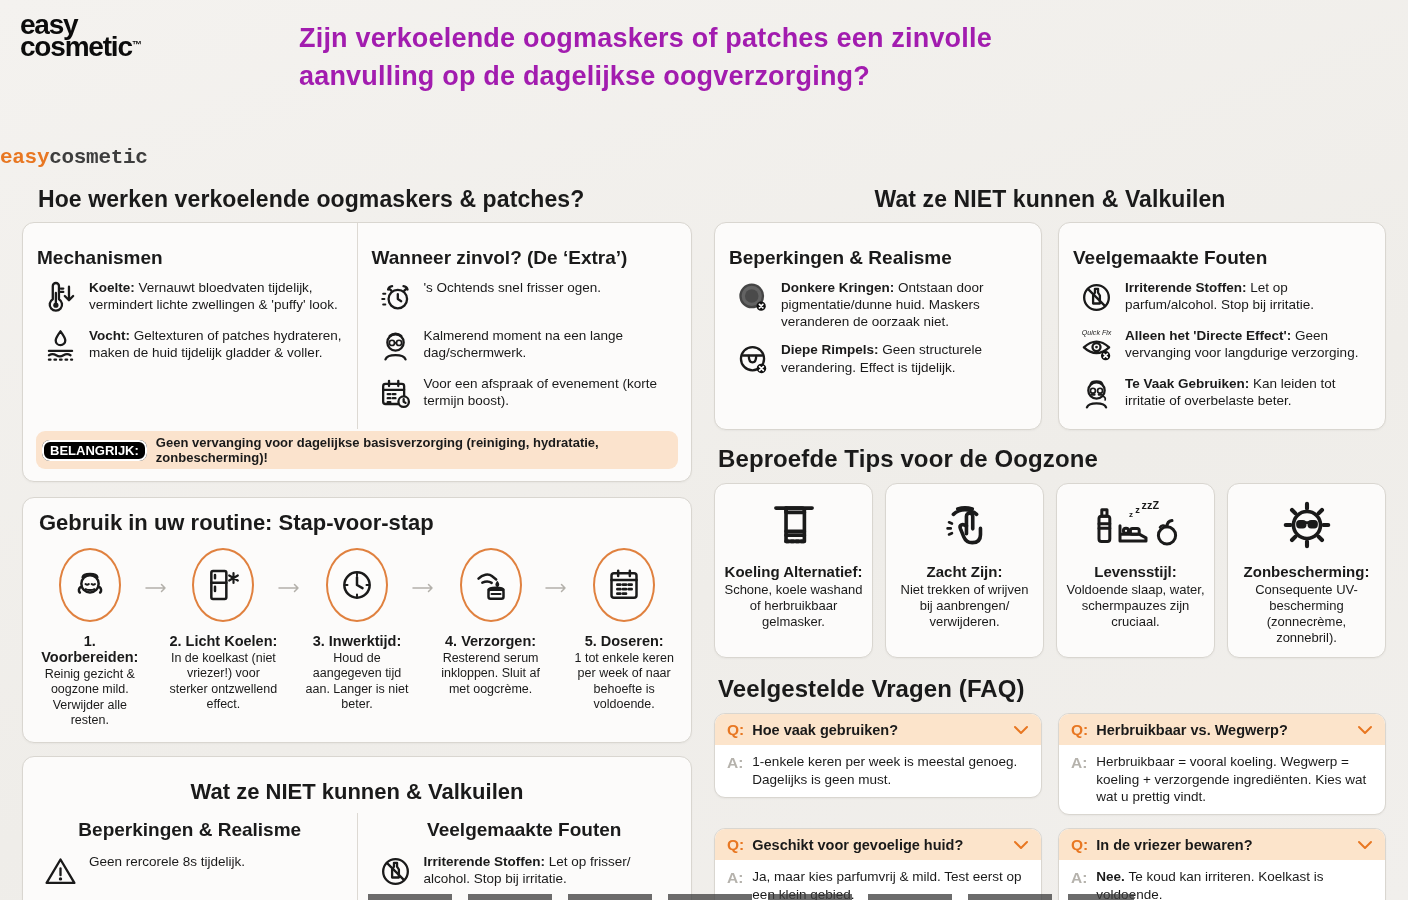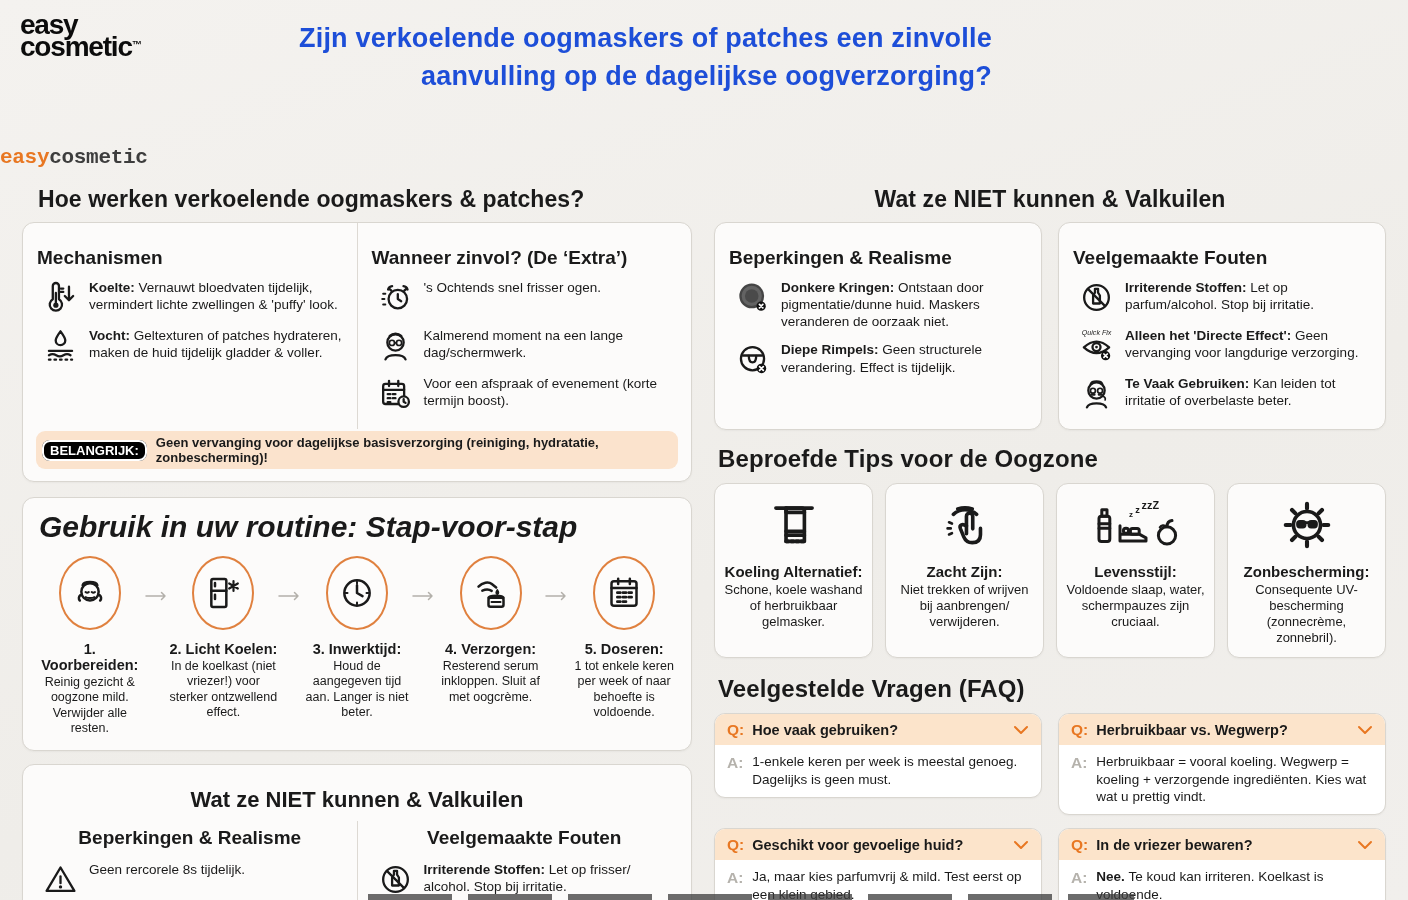--- a/index.html
+++ b/index.html
@@ -9,21 +9,21 @@
     font-family: "Liberation Sans", sans-serif;
     background: linear-gradient(160deg,#f4f2ef 0%,#efede9 60%,#f1efec 100%);
     color:#1a1a1a; position:relative; overflow:hidden;
   }
   b { font-weight:700; }
   
   .brand { position:absolute; top:14px; left:20px; font-weight:700; font-size:28px;
            line-height:.8; letter-spacing:-1.2px; color:#0c0c0c; }
   .brand .tm { font-size:10px; letter-spacing:0; vertical-align:8px; }
   .title { position:absolute; top:20px; left:299px; font-size:27px; font-weight:700;
-           line-height:1.4; color:#1d4ed8; letter-spacing:.2px;text-align:right; }
+           line-height:1.4; color:#a21caf; letter-spacing:.2px; }
   .center-logo { position:absolute; top:146px; left:0; width:100%; 
            font-size:21px; font-weight:700; letter-spacing:-.3px;font-family:Liberation Mono, monospace; }
   .center-logo .easy { color:#e87722; }
   .center-logo .cos  { color:#3d3d3d; }
   
   .cols { position:absolute; top:184px; left:22px; width:1364px; display:flex; gap:22px; }
   .col-left  { width:670px; flex:0 0 670px; }
   .col-right { flex:1; min-width:0; }
   .section-h { font-size:23px; font-weight:700; margin:2px 0 9px 16px; letter-spacing:.1px; }
   .section-h.center { text-align:center; margin-left:0; }
@@ -40,21 +40,21 @@
   .txt { font-size:13.5px; line-height:1.27; }
   
   .important { display:flex; align-items:center; gap:9px; background:#fbe3cd;
                border-radius:9px; margin:2px 13px 12px; padding:4px 6px;
                font-size:13px; font-weight:600; }
   .badge { background:#000000; color:#fff; font-weight:700; border-radius:8px;
            padding:3px 8px; font-size:13px; white-space:nowrap;
            box-shadow:0 0 0 2px #fff inset; }
   
   .routine { margin-top:15px; padding:10px 12px 14px; }
-  .routine .panel-h { font-size:30px; margin:2px 0 12px 4px;font-style:italic; }
+  .routine .panel-h { font-size:22px; margin:2px 0 12px 4px; }
   .steps { display:flex; align-items:flex-start; }
   .step { flex:1; min-width:0; text-align:center; }
   .ellipse { width:62px; height:74px; border:2.5px solid #e0813f; border-radius:50%;
              margin:0 auto 11px; display:flex; align-items:center; justify-content:center;
              background:#fdfcfb; }
   .ellipse svg { width:40px; height:40px; }
   .step h4 { font-size:14.5px; margin-bottom:2px; }
   .step p { font-size:12.5px; line-height:1.22; }
   .arrow { flex:0 0 24px; margin-top:32px; color:#b3b0aa; }
   .arrow svg { width:24px; height:12px; }

